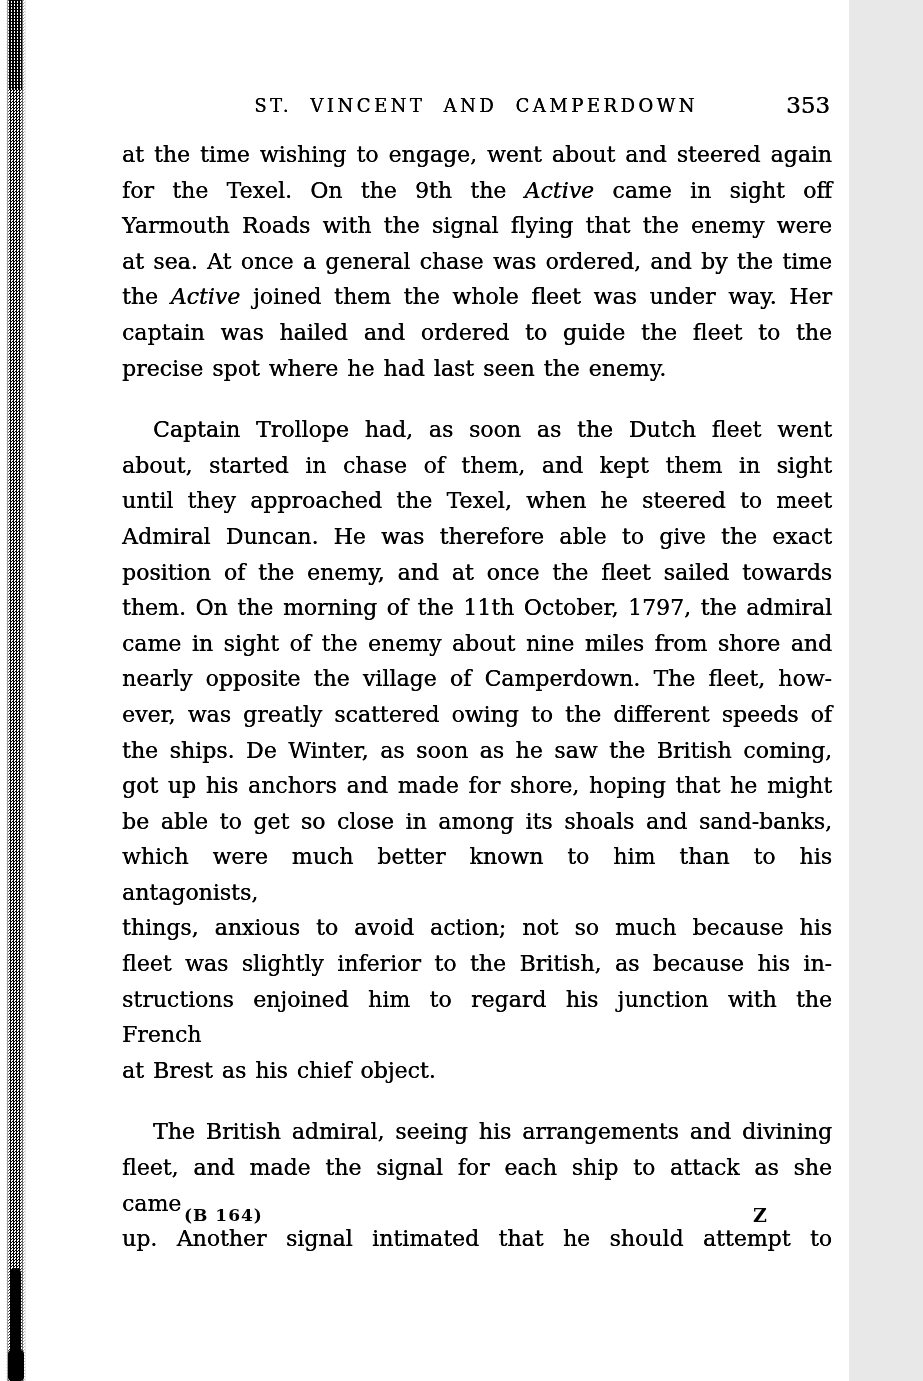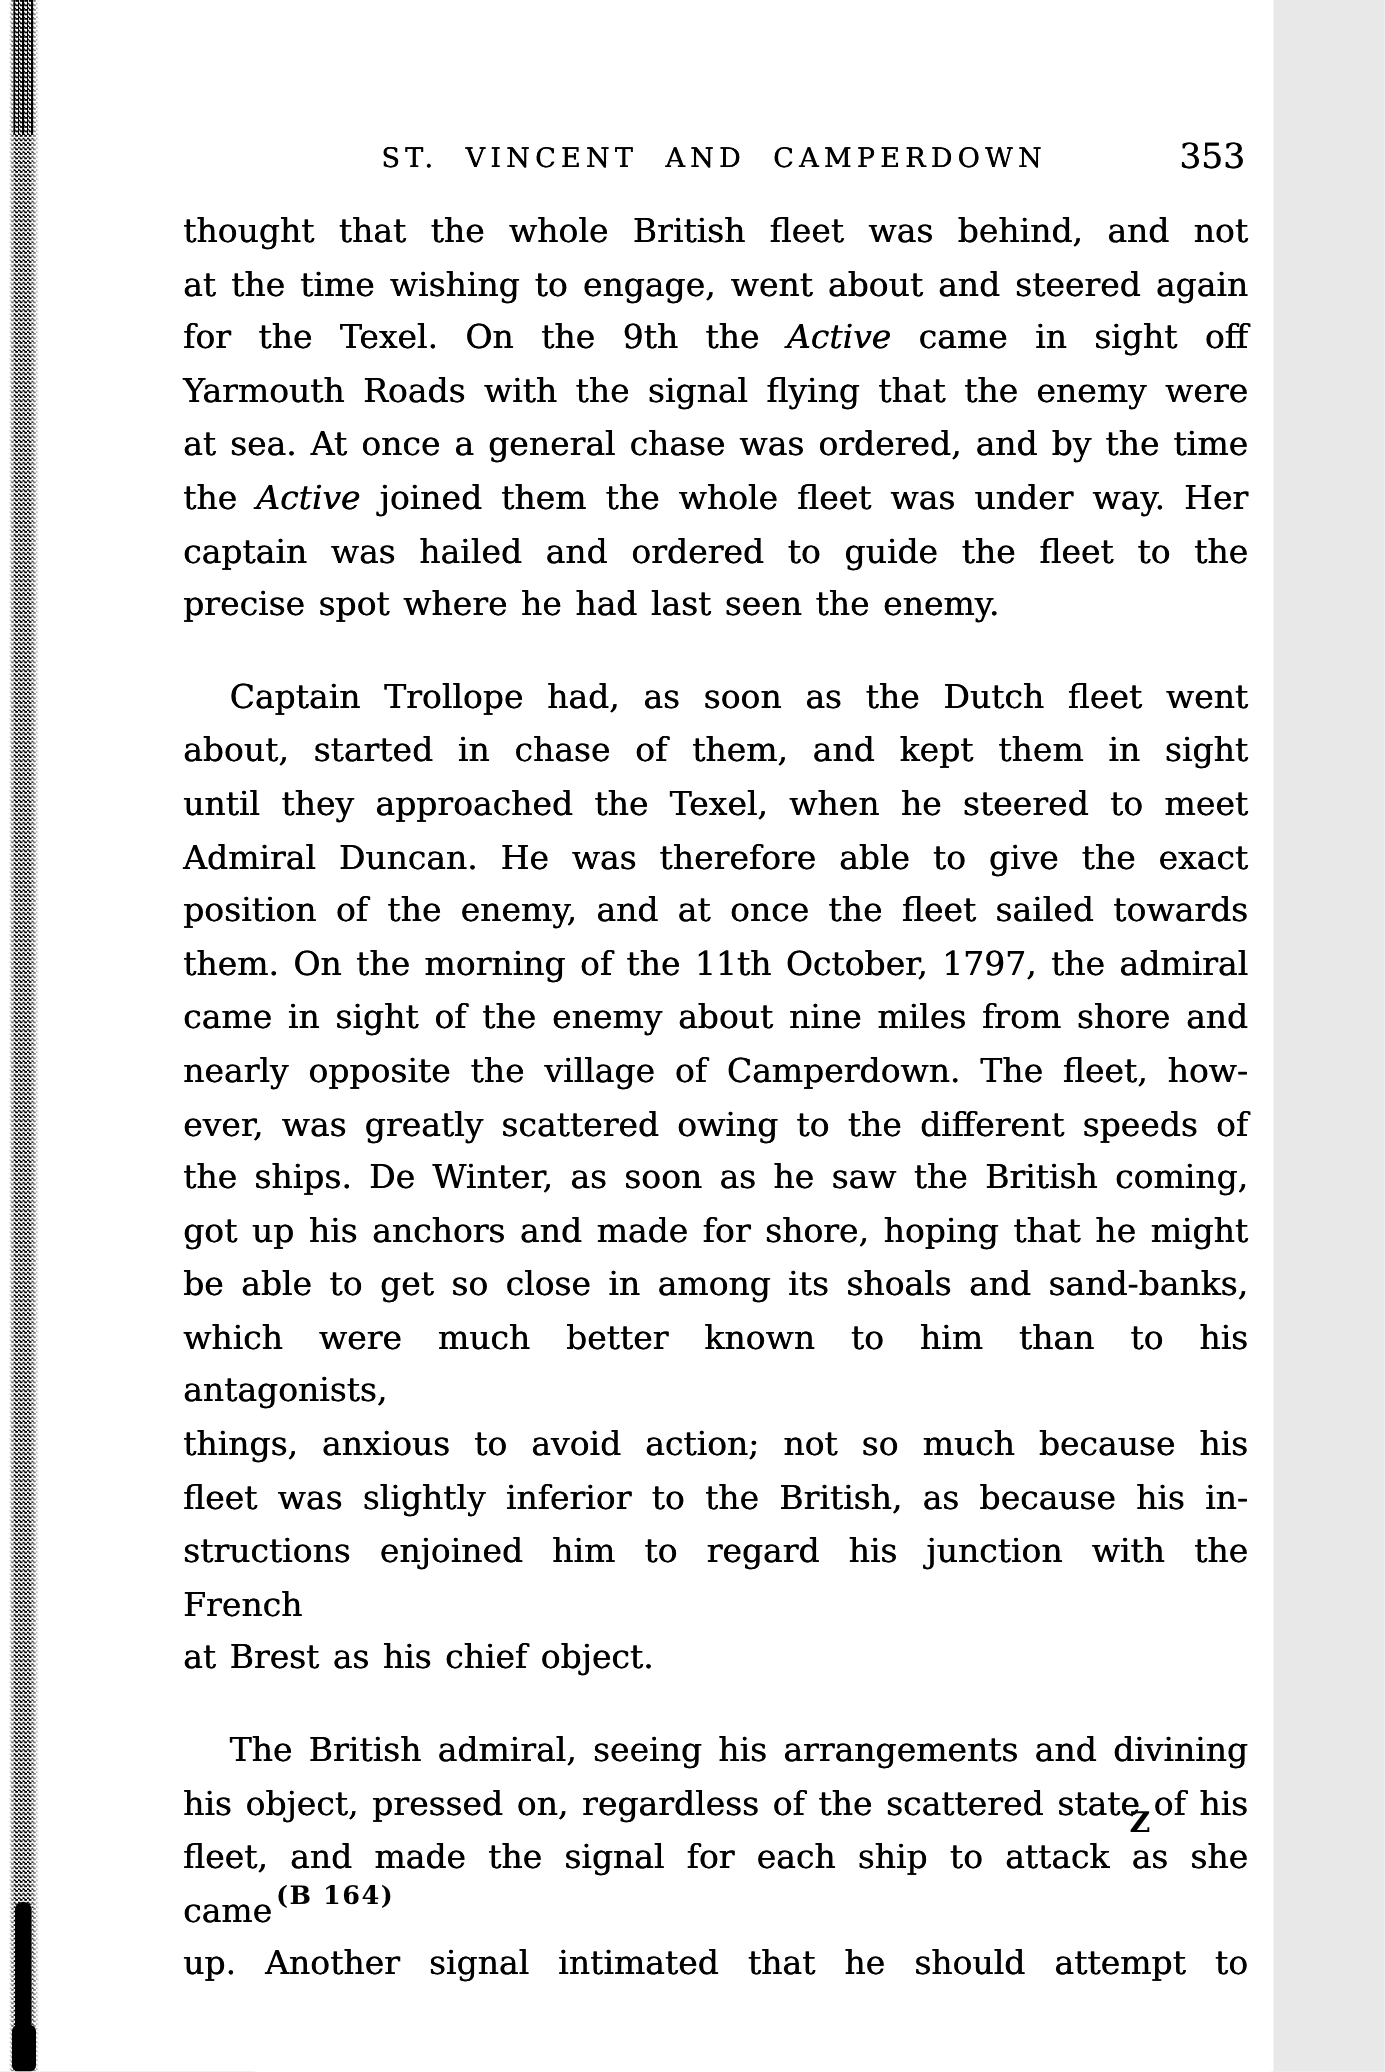--- a/index.html
+++ b/index.html
@@ -59,21 +59,21 @@
   .line {
     text-align:justify;
     text-align-last:justify;
     word-spacing:2px;
   }
   .line.last { text-align-last:left; }
   .line.indent { text-indent:31px;margin-top:26px; }
   .line em { }
 
   .footer-signature {
-    position:absolute; left:184px; top:1254px;
+    position:absolute; left:184px; top:1205px;
     font-size:17px; font-weight:bold; letter-spacing:1px;
   }
   .footer-catchword {
     position:absolute; left:753px; top:1204px;
     font-size:19px; font-weight:bold;
   }
 </style>
 </head>
 <body>
 
@@ -84,21 +84,20 @@
   <div class="gutter-blob"></div>
   <div class="gutter-blob-foot"></div>
 
   <div class="running-head">
     <div class="head-title">ST. VINCENT AND CAMPERDOWN</div>
     <div class="page-number">353</div>
   </div>
 
   <div class="body-text">
       <div class="paragraph">
-        <div class="line"><span>thought that the whole British fleet was behind, and not</span></div>
         <div class="line"><span>at the time wishing to engage, went about and steered again</span></div>
         <div class="line"><span>for the Texel. On the 9th the </span><em>Active</em><span> came in sight off</span></div>
         <div class="line"><span>Yarmouth Roads with the signal flying that the enemy were</span></div>
         <div class="line"><span>at sea. At once a general chase was ordered, and by the time</span></div>
         <div class="line"><span>the </span><em>Active</em><span> joined them the whole fleet was under way. Her</span></div>
         <div class="line"><span>captain was hailed and ordered to guide the fleet to the</span></div>
         <div class="line last"><span>precise spot where he had last seen the enemy.</span></div>
       </div>
       <div class="paragraph">
         <div class="line indent"><span>Captain Trollope had, as soon as the Dutch fleet went</span></div>
@@ -114,21 +113,20 @@
         <div class="line"><span>got up his anchors and made for shore, hoping that he might</span></div>
         <div class="line"><span>be able to get so close in among its shoals and sand-banks,</span></div>
         <div class="line"><span>which were much better known to him than to his antagonists,</span></div>
         <div class="line"><span>things, anxious to avoid action; not so much because his</span></div>
         <div class="line"><span>fleet was slightly inferior to the British, as because his in-</span></div>
         <div class="line"><span>structions enjoined him to regard his junction with the French</span></div>
         <div class="line last"><span>at Brest as his chief object.</span></div>
       </div>
       <div class="paragraph">
         <div class="line indent"><span>The British admiral, seeing his arrangements and divining</span></div>
-        <div class="line"><span>his object, pressed on, regardless of the scattered state of his</span></div>
         <div class="line"><span>fleet, and made the signal for each ship to attack as she came</span></div>
         <div class="line"><span>up. Another signal intimated that he should attempt to</span></div>
       </div>
     </div>
 
   <div class="footer-signature">(B 164)</div>
   <div class="footer-catchword">Z</div>
 
 </div>
 

